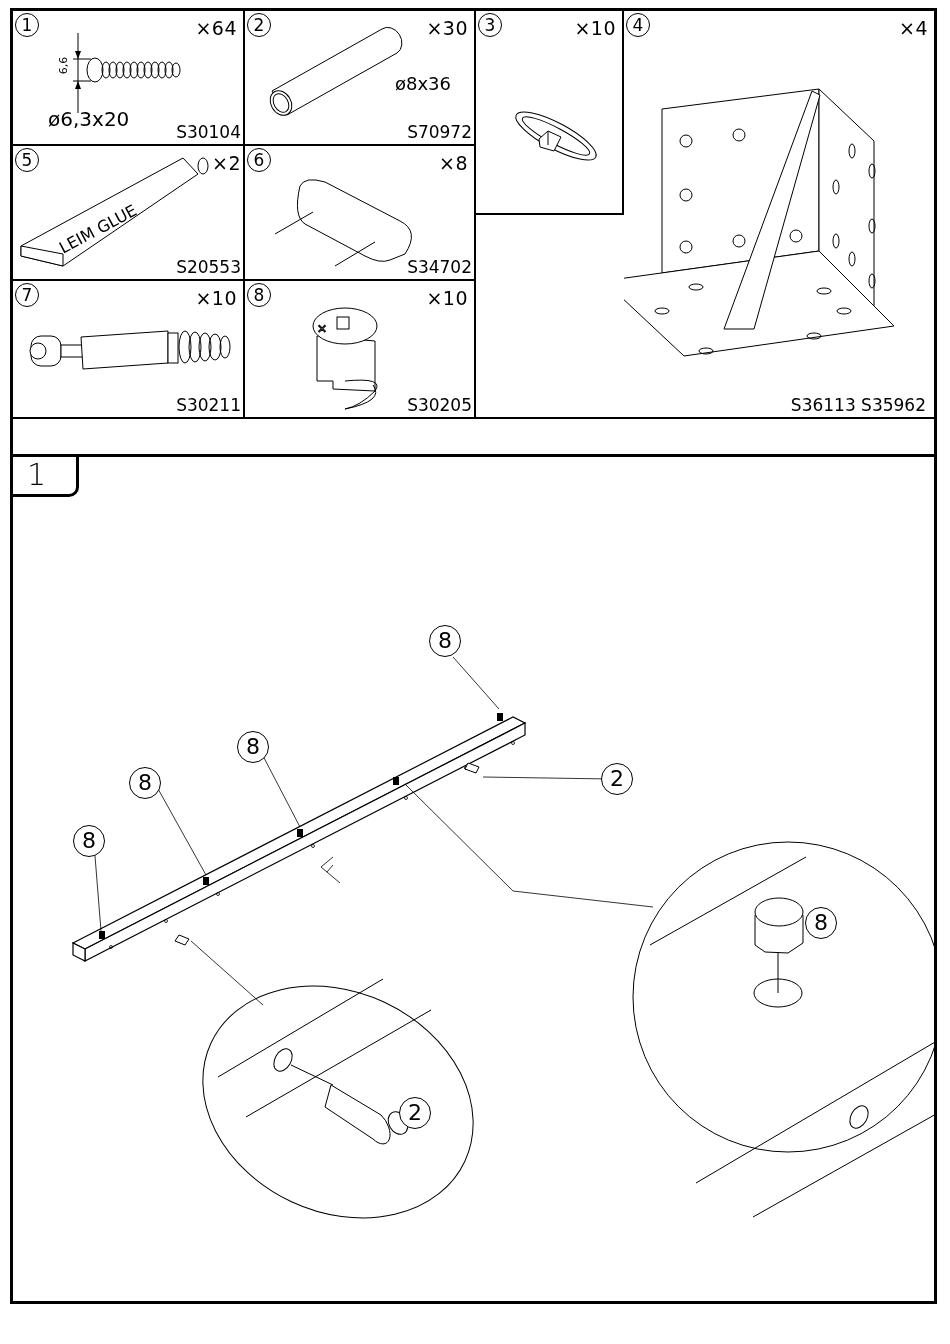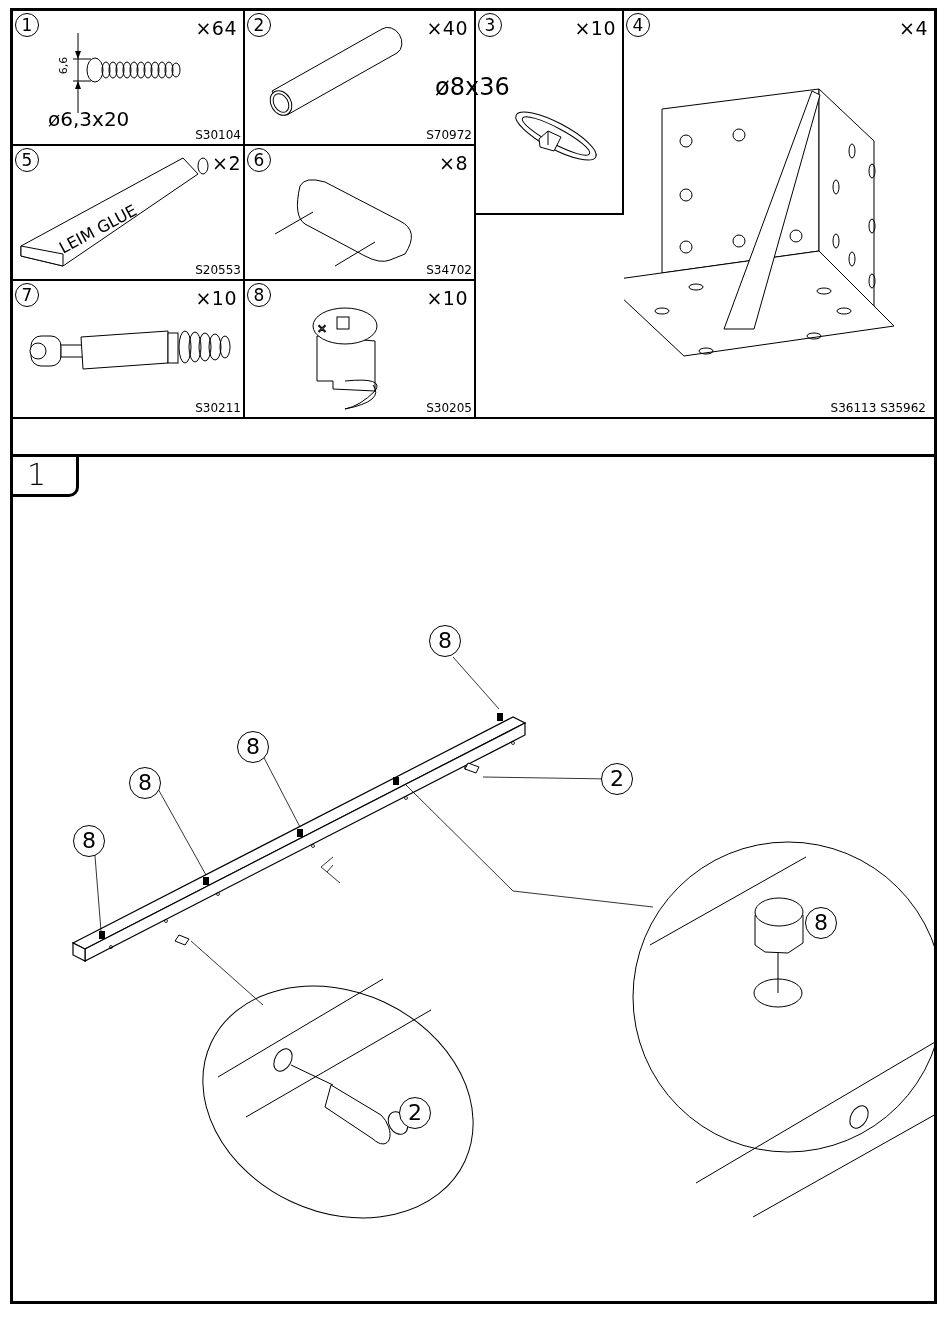--- a/index.html
+++ b/index.html
@@ -5,21 +5,21 @@
   html, body { margin:0; padding:0; background:#fff; }
   body { width:950px; height:1344px; position:relative; overflow:hidden;
          font-family:"DejaVu Sans", sans-serif; color:#000; }
   .page { position:absolute; left:10px; top:8px; width:927px; height:1296px;
           border:3px solid #000; box-sizing:border-box; }
   .parts { position:absolute; left:0; top:0; width:921px; height:406px; }
   .cell { position:absolute; border-right:2px solid #000; border-bottom:2px solid #000; box-sizing:border-box; }
   .num { position:absolute; left:2px; top:2px; width:22px; height:22px; border:1.5px solid #000; border-radius:50%;
          font-size:17px; line-height:22px; text-align:center; }
   .qty { position:absolute; right:6px; top:6px; font-size:19px; letter-spacing:0.5px; }
-  .code { position:absolute; right:2px; bottom:2px; font-size:12px; }
+  .code { position:absolute; right:2px; bottom:2px; font-size:17px; }
   .dim { position:absolute; font-size:20px; }
   .cell svg { position:absolute; left:0; top:0; }
   .strip { position:absolute; left:0; top:406px; width:921px; height:40px; border-bottom:3px solid #000; box-sizing:border-box; }
   .step { position:absolute; left:0; top:446px; width:921px; height:844px; }
   .step-tab { position:absolute; left:0; top:0; width:66px; height:40px; border-right:3px solid #000; border-bottom:3px solid #000;
               border-bottom-right-radius:10px; box-sizing:border-box; font-size:30px; line-height:36px; padding-left:14px; font-weight:300; }
   .step svg { position:absolute; left:0; top:0; }
   .callout { position:absolute; width:30px; height:30px; border:1.5px solid #000; border-radius:50%; background:#fff;
              font-size:22px; line-height:30px; text-align:center; box-sizing:content-box; }
 </style>
@@ -61,22 +61,22 @@
 
     <div class="cell" style="left:232px;top:0;width:231px;height:135px;">
       <svg width="231" height="135">
         <g fill="#fff" stroke="#000" stroke-width="1">
           <path d="M27,80 L137,18 A10,12 -30 0 1 152,42 L42,104 Z"></path>
           <ellipse cx="36" cy="92" rx="10" ry="13" transform="rotate(-30 36 92)"></ellipse>
           <ellipse cx="36" cy="92" rx="7" ry="10" transform="rotate(-30 36 92)"></ellipse>
         </g>
       </svg>
       <div class="num">2</div>
-      <div class="qty">×40</div>
-      <div class="dim" style="left:150px;top:62px;font-size:24px;margin-left:40px;">ø8x36</div>
+      <div class="qty">×30</div>
+      <div class="dim" style="left:150px;top:62px;font-size:18px;">ø8x36</div>
       <div class="code">S70972</div>
     </div>
 
     <div class="cell" style="left:463px;top:0;width:148px;height:204px;">
       <svg width="148" height="204">
         <g fill="none" stroke="#000" stroke-width="1">
           <ellipse cx="80" cy="125" rx="45" ry="13" transform="rotate(28 80 125)"></ellipse>
           <ellipse cx="80" cy="125" rx="38" ry="8" transform="rotate(28 80 125)"></ellipse>
           <path d="M63,128 L72,120 L85,126 L78,140 L64,136 Z" fill="#fff"></path>
           <line x1="72" y1="120" x2="72" y2="134"></line>

